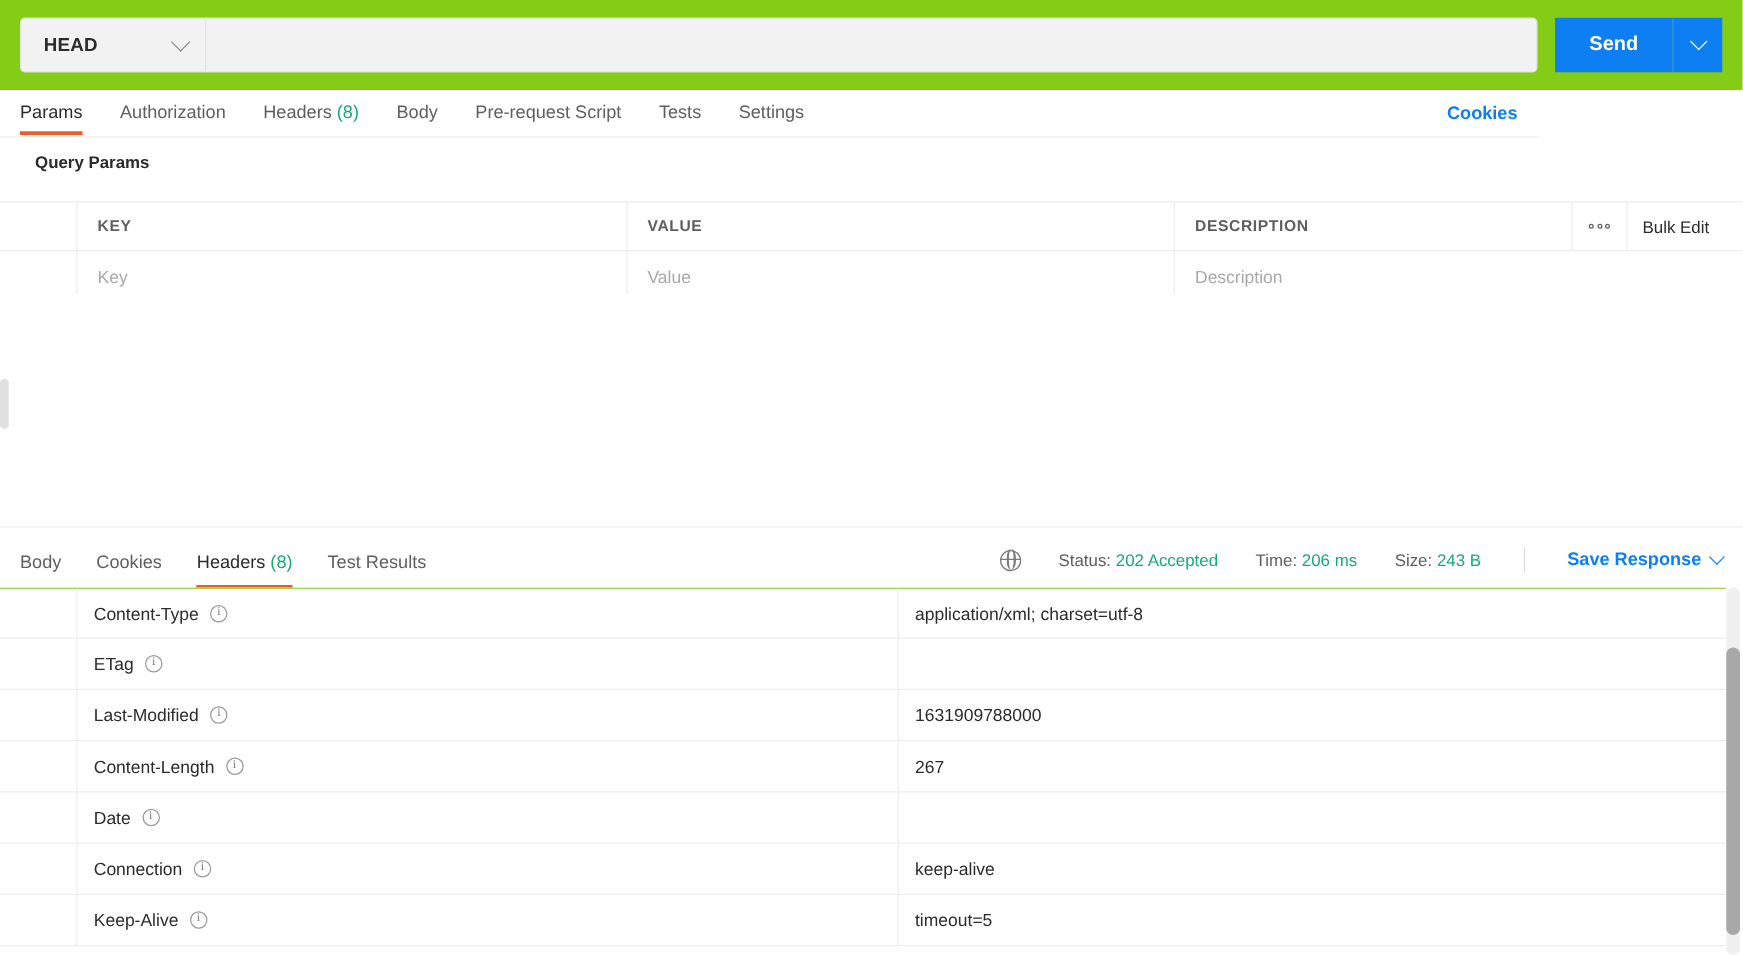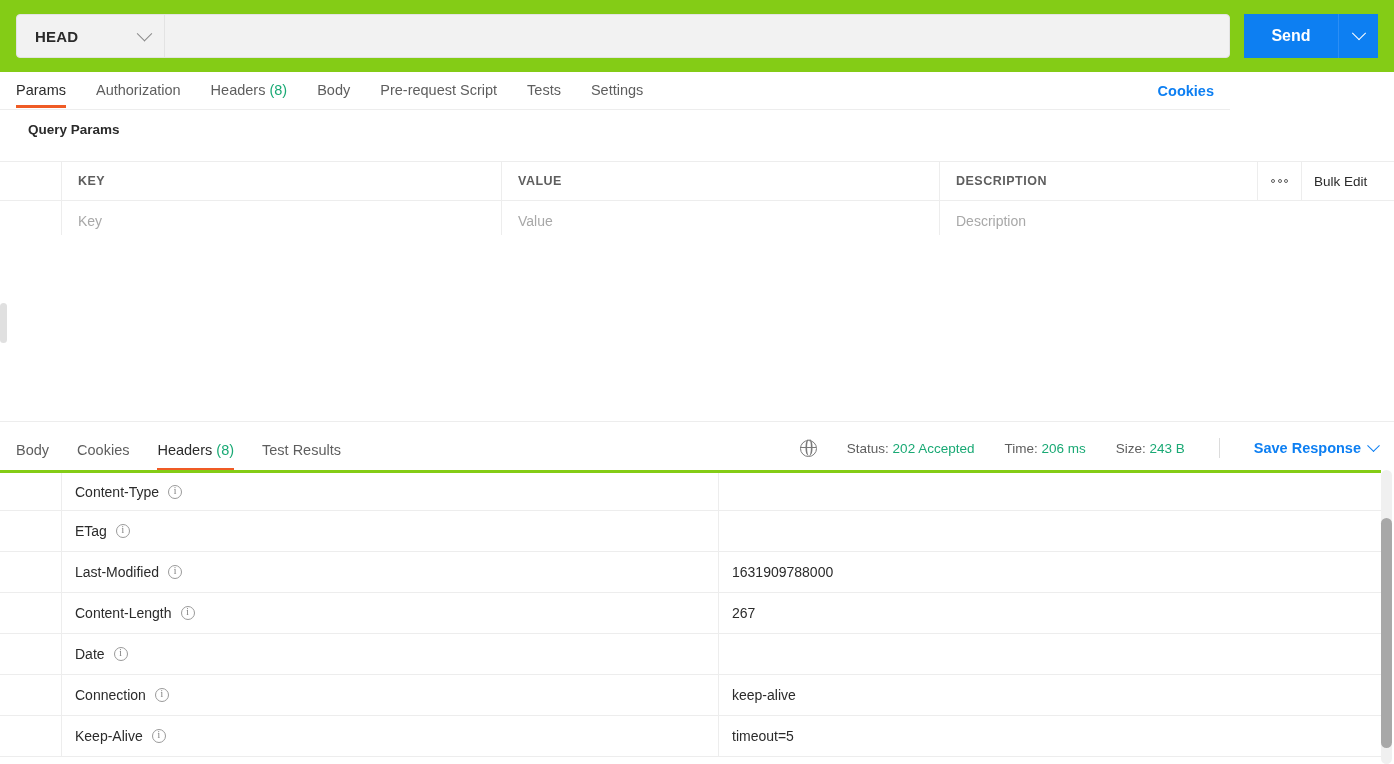--- a/index.html
+++ b/index.html
@@ -297,21 +297,21 @@
     left: 0; top: 470px;
     width: 1381px;
     height: 294px;
     overflow: hidden;
   }
   .htr {
     display: flex;
     height: 41px;
     border-bottom: 1px solid #ededed;
   }
-  .htr:first-child { border-top: 3px solid #84cc16; }
+  .htr:first-child { border-top: 1px solid #84cc16; }
   .hcell {
     display: flex;
     align-items: center;
     font-size: 14px;
     color: #2b2b2b;
     border-right: 1px solid #ededed;
   }
   .h-check { width: 62px; }
   .h-key {
     width: 657px;
@@ -478,20 +478,21 @@
   </div>
 </div>
 
 <div class="hdr-table">
   <div class="htr">
     <div class="hcell h-check"></div>
     <div class="hcell h-key">
       <span>Content-Type</span>
       <i class="info-i">i</i>
     </div>
+    <div class="hcell h-val">application/xml; charset=utf-8</div>
   </div>
   <div class="htr">
     <div class="hcell h-check"></div>
     <div class="hcell h-key">
       <span>ETag</span>
       <i class="info-i">i</i>
     </div>
   </div>
   <div class="htr">
     <div class="hcell h-check"></div>

